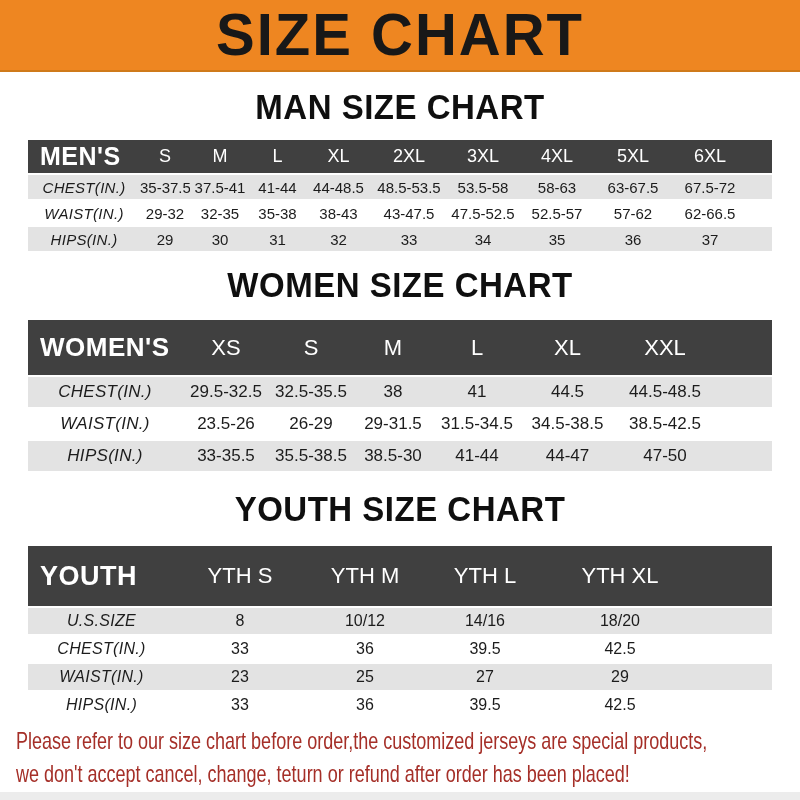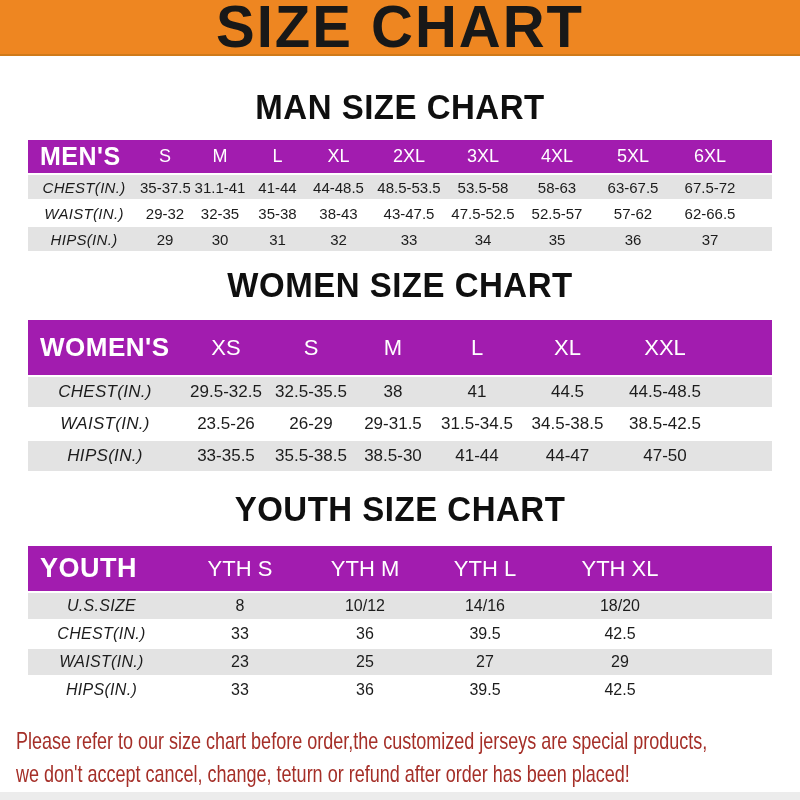--- a/index.html
+++ b/index.html
@@ -8,21 +8,21 @@
     width: 800px; height: 800px;
     background: #ffffff;
     font-family: "Liberation Sans", sans-serif;
     position: relative;
     overflow: hidden;
   }
   .page { position: absolute; inset: 0; background: #ffffff; }
 
   
   .banner {
-    position: absolute; left: 0; top: 0; width: 800px; height: 56px;
+    position: absolute; left: 0; top: 0; width: 800px; height: 72px;
     background: #EE8621;
     border-bottom: 2px solid #CF7A1A;
     display: flex; align-items: center; justify-content: center;
   }
   .banner-title {
     font-size: 58px; font-weight: bold; color: #181818;
     letter-spacing: 2px; line-height: 1;
     transform: scaleY(1.02);
   }
 
@@ -43,39 +43,39 @@
   #wrap-men   { top: 138px; }
   #wrap-women { top: 318px; }
   #wrap-youth { top: 544px; }
 
   table {
     table-layout: fixed; width: 744px;
     border-collapse: separate; border-spacing: 0 2px;
   }
   th, td { padding: 0; overflow: hidden; white-space: nowrap; vertical-align: middle; }
 
-  thead th { background: #a21caf; color: #ffffff; font-weight: normal; text-align: center; }
+  thead th { background: #404040; color: #ffffff; font-weight: normal; text-align: center; }
   thead th.corner { font-weight: bold; text-align: left; padding-left: 12px; letter-spacing: 0.5px; }
 
   tbody td { color: #1c1c1c; text-align: center; background: #ffffff; }
   tbody td.rowlabel { letter-spacing: 0.3px; font-style: italic; }
   tbody tr:nth-child(odd) td { background: #E3E3E3; }
 
   
   .t-men thead th { height: 33px; font-size: 18px; }
   .t-men thead th.corner { font-size: 25px; }
   .t-men tbody td { height: 24px; font-size: 15px; }
 
   
   .t-women thead th { height: 55px; font-size: 22px; }
   .t-women thead th.corner { font-size: 26px; }
   .t-women tbody td { height: 30px; font-size: 17px; }
 
   
-  .t-youth thead th { height: 45px; font-size: 22px; }
+  .t-youth thead th { height: 60px; font-size: 22px; }
   .t-youth thead th.corner { font-size: 27px; }
   .t-youth tbody td { height: 26px; font-size: 16px; }
 
   
   .footer {
     position: absolute; left: 16px; top: 724px; width: 760px;
     color: #A52F28;
   }
   .footer-line {
     font-size: 24px; line-height: 33px; white-space: nowrap;
@@ -124,21 +124,21 @@
             <th>4XL</th>
             <th>5XL</th>
             <th>6XL</th>
             <th></th>
           </tr>
         </thead>
       <tbody>
           <tr>
             <td class="rowlabel">CHEST(IN.)</td>
             <td>35-37.5</td>
-            <td>31.1-41</td>
+            <td>37.5-41</td>
             <td>41-44</td>
             <td>44-48.5</td>
             <td>48.5-53.5</td>
             <td>53.5-58</td>
             <td>58-63</td>
             <td>63-67.5</td>
             <td>67.5-72</td>
             <td></td>
           </tr>
           <tr>

